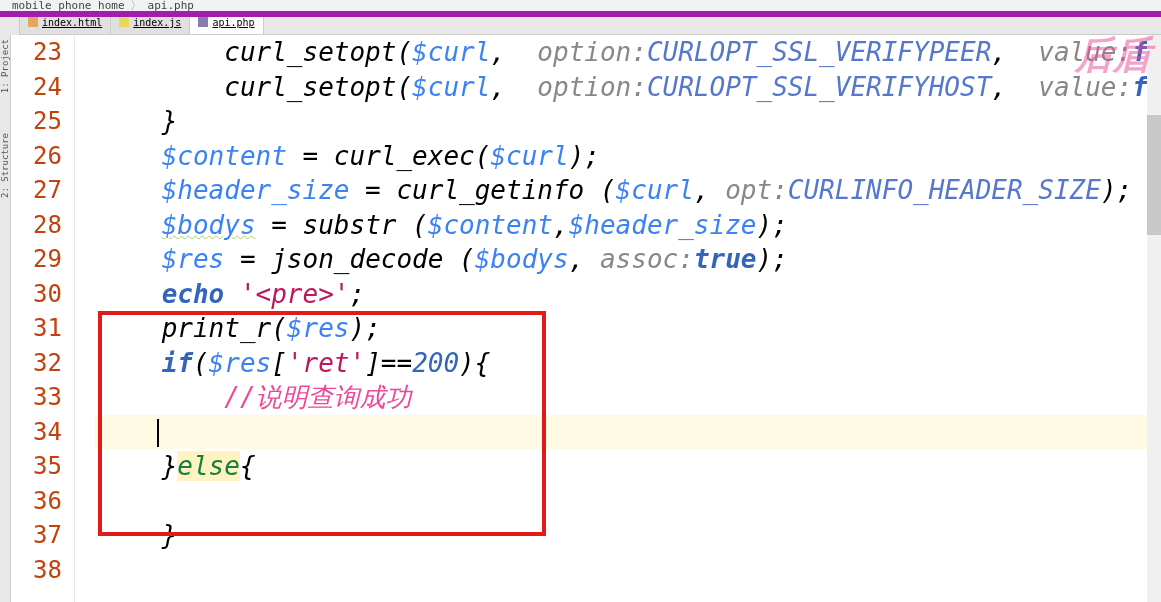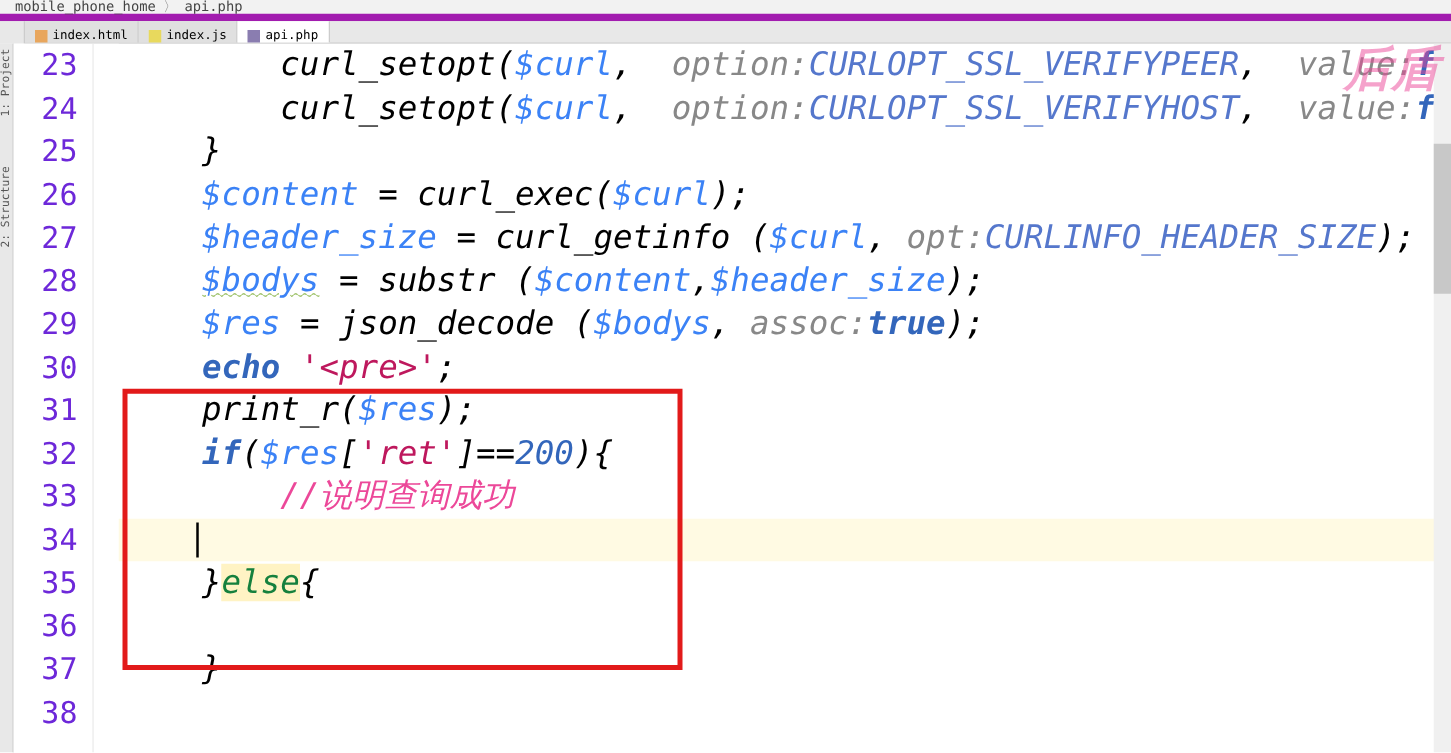--- a/index.html
+++ b/index.html
@@ -54,25 +54,26 @@
       gap: 40px;
     }
     .tool-label {
       writing-mode: vertical-rl;
       transform: rotate(180deg);
       font-size: 9px;
       color: #555;
     }
     .tab {
       display: flex;
-      align-items: flex-end;
+      align-items: flex-start;
       padding: 0 8px;
       gap: 4px;
       border-right: 1px solid #ccc;
       background: #e0e0e0;
+      text-decoration: underline;
     }
     .tab.active { background: #ffffff; }
     .tab-icon { width: 10px; height: 10px; display: inline-block; }
     .icon-html { background: #e8a65d; }
     .icon-js { background: #e8d95d; }
     .icon-php { background: #8a7db0; }
     .editor-wrap {
       display: flex;
       height: calc(100% - 35px);
     }
@@ -86,21 +87,21 @@
       width: 64px;
       background: #ffffff;
       border-right: 1px solid #e8e8e8;
       padding-top: 0px;
       text-align: right;
     }
     .line-num {
       height: 34.5px;
       line-height: 34.5px;
       padding-right: 12px;
-      color: #6d28d9;
+      color: #c2410c;
       font-size: 24px;
       font-family: monospace;
     }
     .code-area {
       flex: 1;
       position: relative;
       font-size: 26px;
       line-height: 34.5px;
     }
     .code-line {

